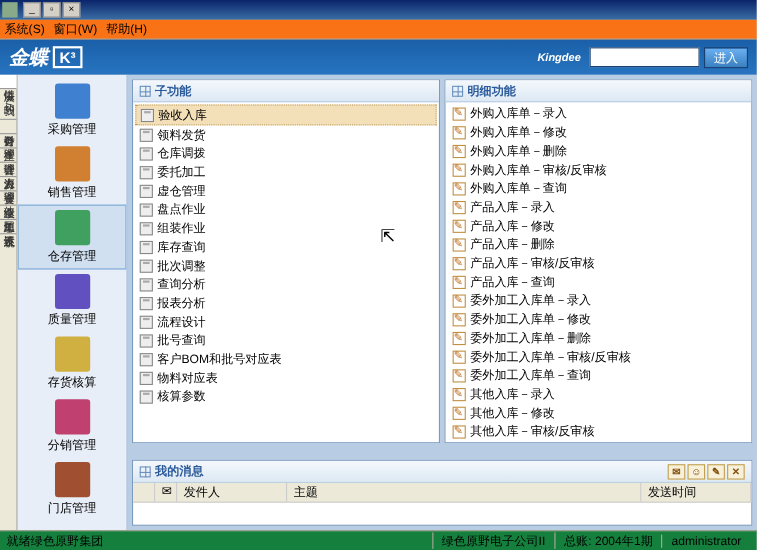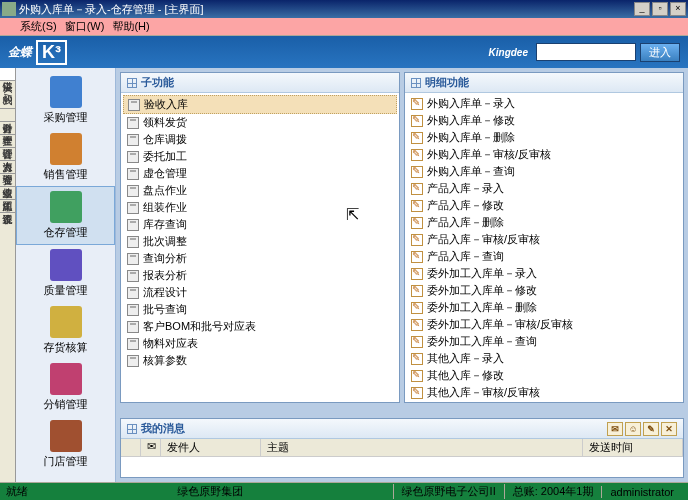--- a/index.html
+++ b/index.html
@@ -1,25 +1,25 @@
 <!DOCTYPE html>
 <html><head>
 <meta charset="utf-8">
 <style>
 *{box-sizing:border-box;margin:0;padding:0;font-family:"Microsoft YaHei","SimSun",sans-serif;font-size:11px}
 body{background:#d4d0c8;width:688px;height:500px;overflow:hidden;display:flex;flex-direction:column}
 .titlebar{background:linear-gradient(#0a246a,#3a6ea5);color:#fff;height:18px;display:flex;align-items:center;padding:0 2px}
 .titlebar .ico{width:14px;height:14px;background:#8a8;margin-right:3px}
 .titlebar .ttl{flex:1}
 .titlebar .wbtn{width:16px;height:14px;background:#d4d0c8;border:1px solid #888;margin-left:2px;text-align:center;line-height:10px;font-size:9px;color:#000}
-.menubar{background:#fca5a5;height:18px;display:flex;align-items:center;padding-left:20px;border-bottom:1px solid #aca899}
+.menubar{background:#f97316;height:18px;display:flex;align-items:center;padding-left:4px;border-bottom:1px solid #aca899}
 .menubar span{margin-right:8px}
 .brandbar{background:linear-gradient(#1a5fa8,#2874c0);height:32px;display:flex;align-items:center;padding:0 8px;color:#fff}
-.brandbar .logo{font-size:12px;font-weight:bold;font-style:italic}
-.brandbar .k3{display:inline-block;margin-left:4px;border:2px solid #fff;padding:0 4px;font-weight:bold;font-size:18px}
+.brandbar .logo{font-size:18px;font-weight:bold;font-style:italic}
+.brandbar .k3{display:inline-block;margin-left:4px;border:2px solid #fff;padding:0 4px;font-weight:bold;font-size:14px}
 .brandbar .sp{flex:1}
 .brandbar .kd{font-size:10px;font-weight:bold;font-style:italic}
 .brandbar input{width:100px;height:18px;margin-left:8px;border:1px solid #1a4070;background:#fff}
 .brandbar .go{background:linear-gradient(#6bb0f0,#3a80c0);border:1px solid #1a4070;padding:1px 8px;margin-left:4px;color:#fff}
 .main{flex:1;display:flex;background:#b8cce4;overflow:hidden}
 .vtabs{width:16px;background:#ece9d8;border-right:1px solid #999;display:flex;flex-direction:column}
 .vtab{writing-mode:vertical-rl;text-align:center;padding:6px 1px;border-bottom:1px solid #999;font-size:10px;color:#333;cursor:pointer}
 .vtab.act{background:#fff}
 .iconcol{width:100px;background:#e8eef7;border-right:1px solid #9db8d9;padding:4px 0;overflow-y:auto}
 .icitem{text-align:center;padding:4px 0;cursor:pointer}
@@ -50,21 +50,20 @@
 .cursor{position:absolute;left:346px;top:205px;font-size:16px;color:#000;pointer-events:none}
 ::-webkit-scrollbar{width:15px}
 ::-webkit-scrollbar-track{background:#ece9d8}
 ::-webkit-scrollbar-thumb{background:#c8c4b8;border:1px solid #aca899}
 </style>
 </head>
 <body>
 
 <div class="titlebar">
   <div class="ico"></div>
-  <div class="ttl">外购入库单－录入-仓存管理 - [主界面]</div>
   <div class="wbtn">_</div>
   <div class="wbtn">▫</div>
   <div class="wbtn">×</div>
 </div>
 
 <div class="menubar">
   <span>系统(S)</span>
   <span>窗口(W)</span>
   <span>帮助(H)</span>
 </div>
@@ -293,19 +292,19 @@
         <div style="width:100px">发件人</div>
         <div style="flex:1">主题</div>
         <div style="width:100px">发送时间</div>
       </div>
     </div>
   </div>
 </div>
 
 <div class="statusbar">
   <span>就绪</span>
-  <span class="sp" style="text-align:center">绿色原野集团</span>
+  <span class="sp" style="">绿色原野集团</span>
   <span class="sitm">绿色原野电子公司II</span>
   <span class="sitm">总账: 2004年1期</span>
   <span class="sitm">administrator</span>
 </div>
 
 <div class="cursor">⇱</div>
 
 </body></html>

